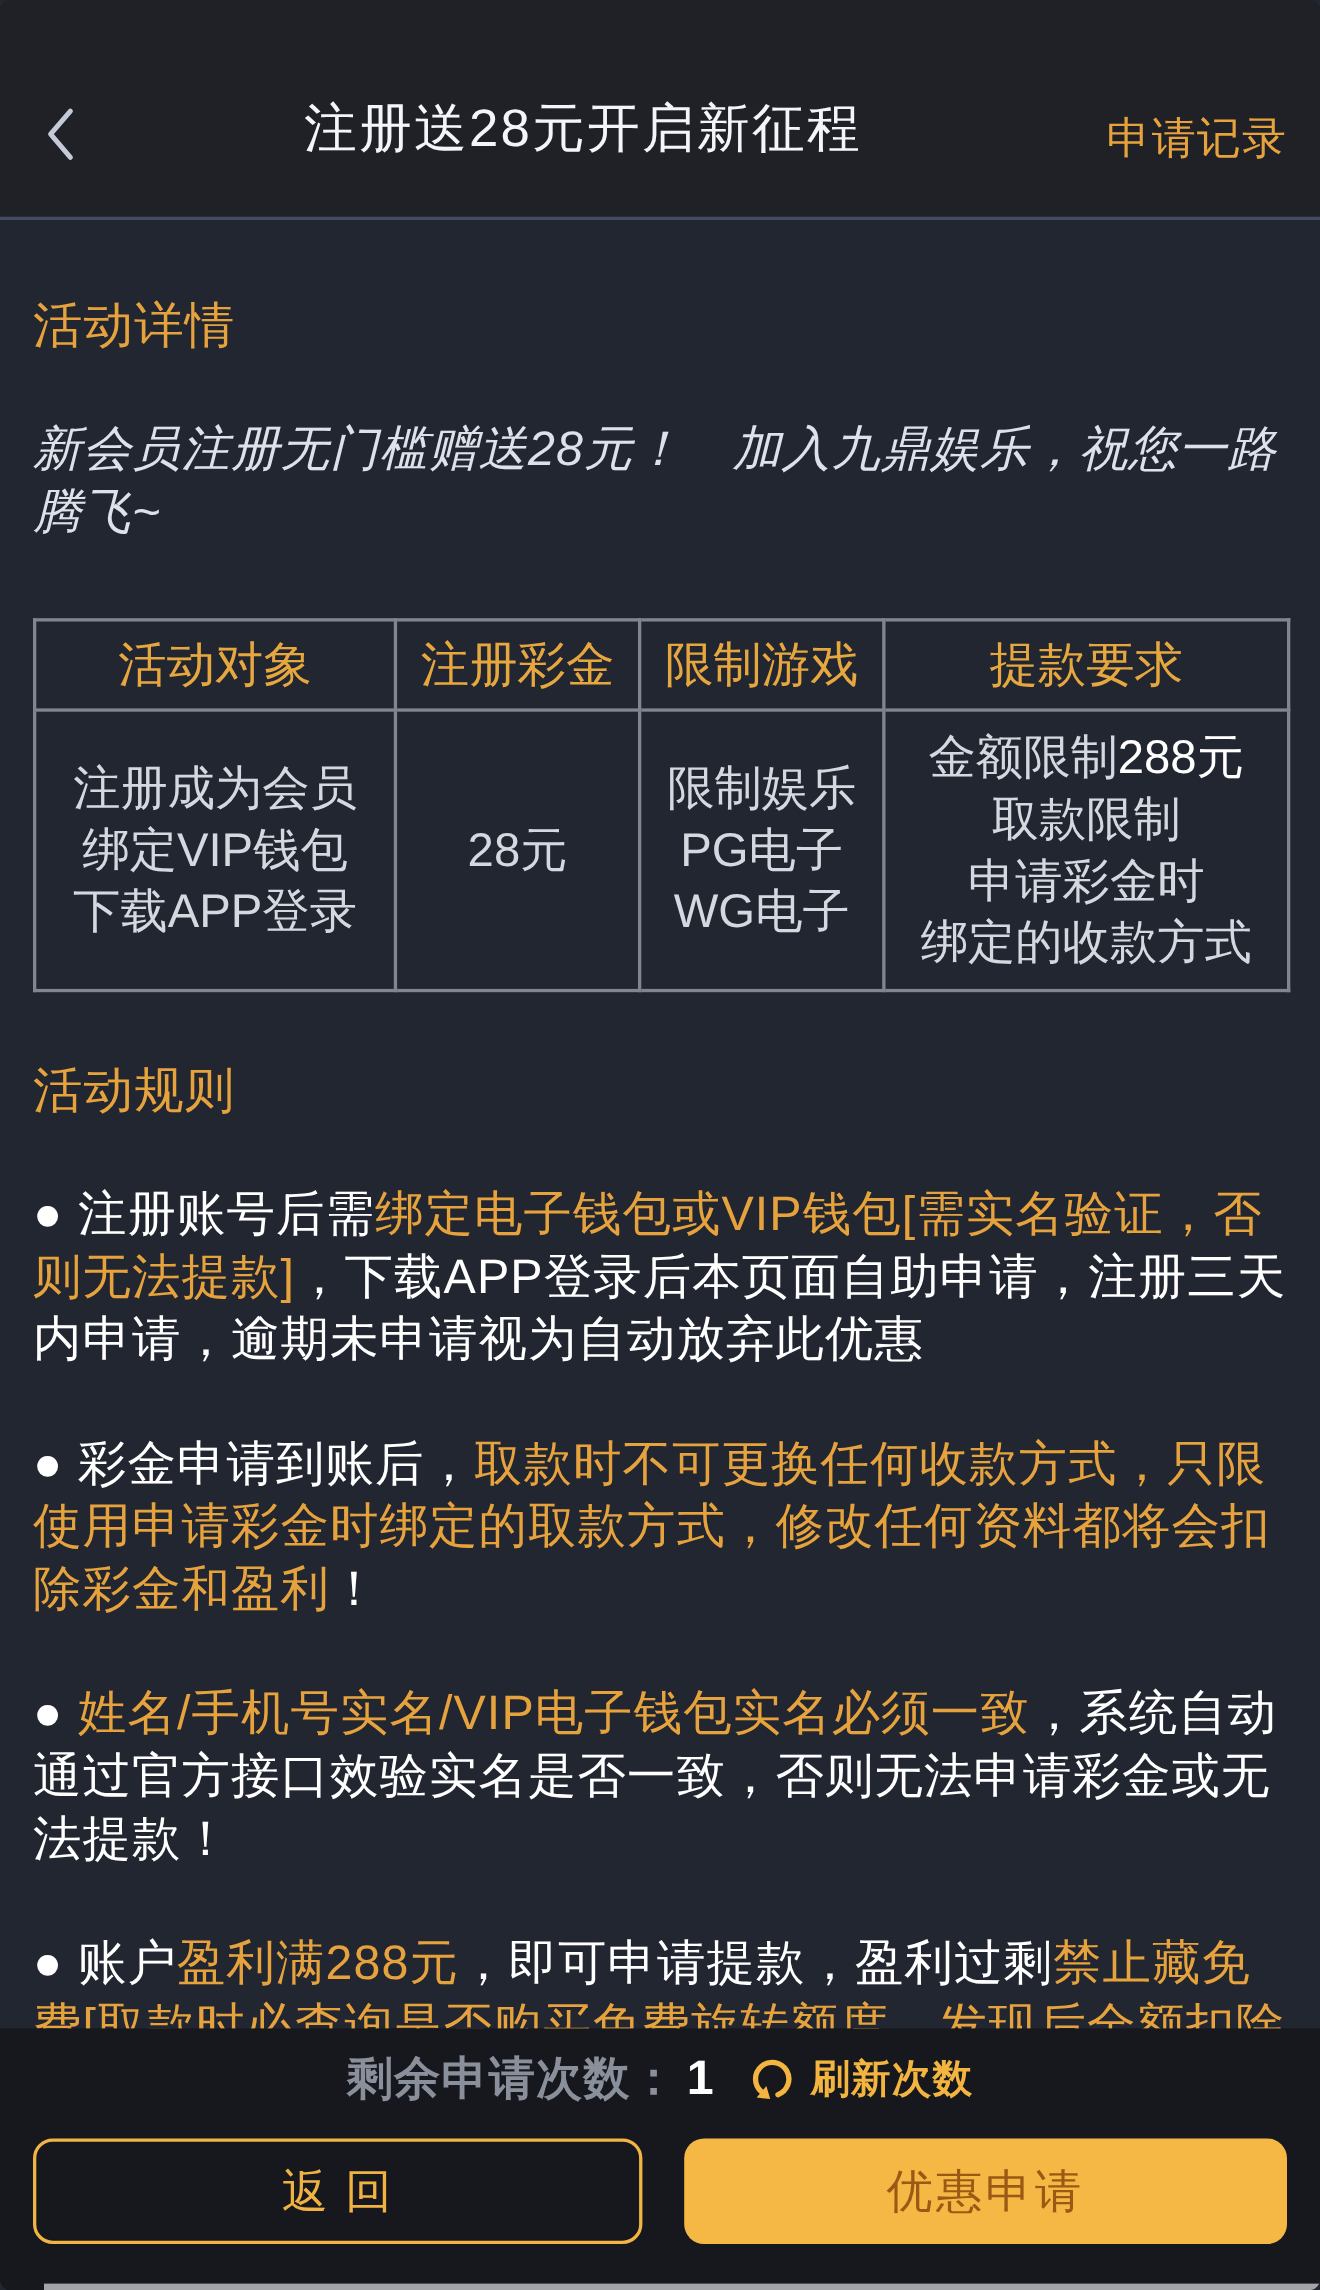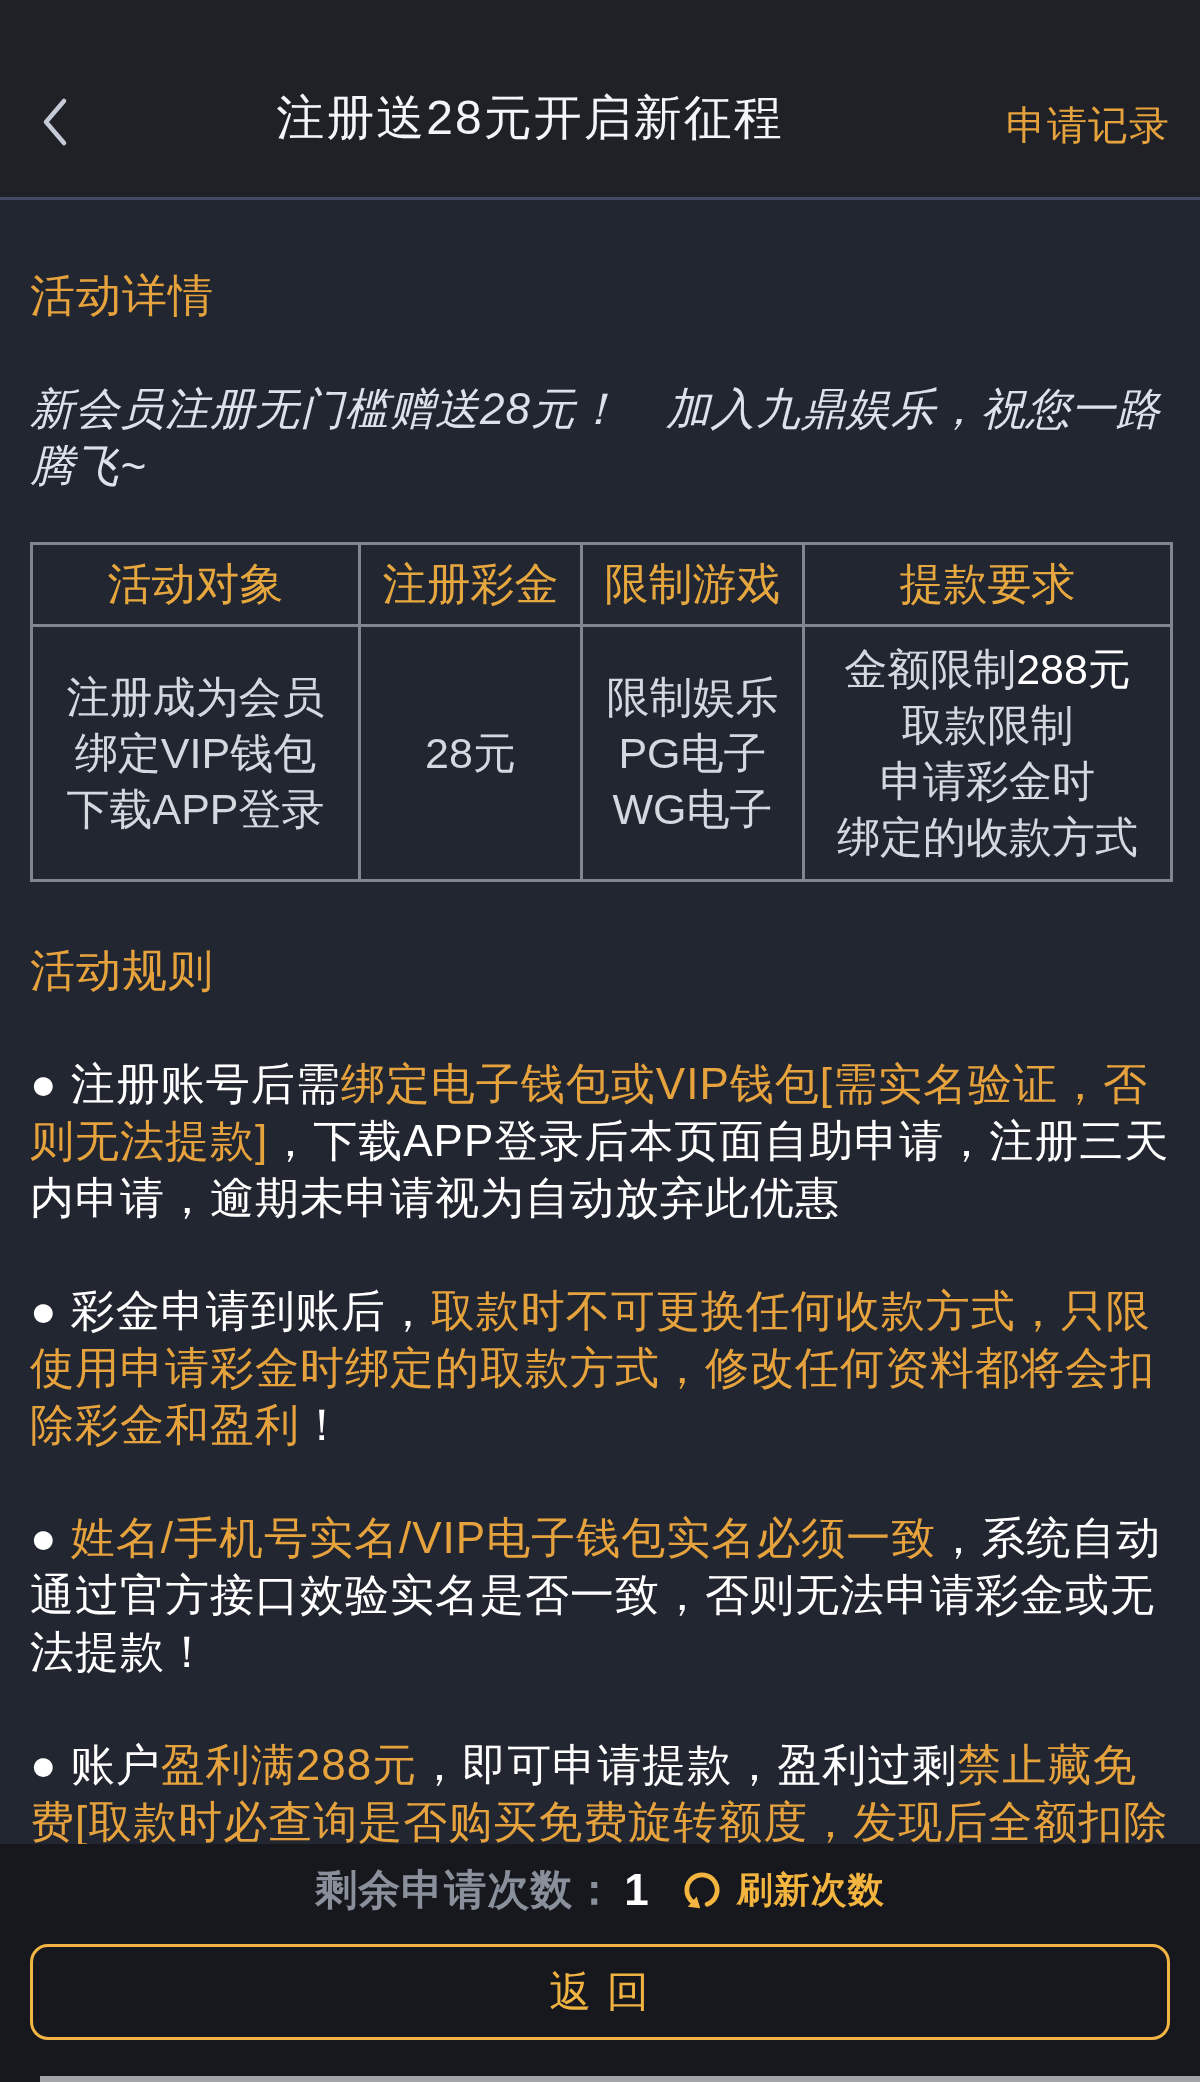--- a/index.html
+++ b/index.html
@@ -1,20 +1,21 @@
 <!DOCTYPE html>
 <html><head>
 <meta charset="utf-8">
 <style>
   * { margin:0; padding:0; box-sizing:border-box; }
   html,body { background:#222631; }
   .page {
     position:relative; width:1200px; height:2082px; overflow:hidden;
     background:#222631;
     font-family:"Liberation Sans","DejaVu Sans",sans-serif;
+    border-radius:10px;
   }
 
   
   .header {
     position:absolute; top:0; left:0; right:0; height:200px;
     background:#1f2127; border-bottom:3px solid #434a66; z-index:5;
   }
   .back-btn { position:absolute; left:36px; top:96px; width:40px; height:52px; cursor:pointer; }
   .page-title {
     position:absolute; left:120px; right:260px; top:92px; text-align:center;
@@ -27,21 +28,21 @@
   }
 
   
   .content { position:absolute; top:203px; left:0; width:1200px; padding:0 30px; color:#dde2ea; }
   .sec { font-size:45px; line-height:57px; color:#e6a23c; font-weight:400; letter-spacing:1px; }
   .sec-details { margin-top:64px; }
   .sec-rules   { margin-top:60px; }
   .intro { margin-top:56px; font-size:44px; line-height:57px; letter-spacing:1px;font-style:italic; }
 
   table.promo {
-    margin-top:48px; width:1140px; border-collapse:collapse;
+    margin-top:68px; width:1140px; border-collapse:collapse;
     border:3px solid #c2410c; table-layout:fixed;
   }
   table.promo th, table.promo td { border:3px solid #80858e; text-align:center; vertical-align:middle; }
   table.promo th { color:#e7a73f; font-size:44px; font-weight:400; padding:10px 4px; }
   table.promo td { color:#d4d9e0; font-size:43px; line-height:56px; padding:14px 6px; }
   .to { color:#ffffff; }
 
   .rule { margin-top:56px; font-size:44px; line-height:57px; letter-spacing:1px; }
   .rule .o { color:#e6a23c; }
   .rule .w { color:#ffffff; }
@@ -151,17 +152,18 @@
       <span class="refresh-wrap">
         <svg viewBox="0 0 44 44" width="46" height="46">
           <path d="M 26.96 35.63 A 14.5 14.5 0 1 0 12.68 33.11" fill="none" stroke="#f3b53f" stroke-width="4.6" stroke-linecap="round"></path>
           <polygon points="8.5,38.1 16.9,28.1 20.3,39.5" fill="#f3b53f"></polygon>
         </svg>
         <span>刷新次数</span>
       </span>
     </div>
     <div class="btn-row">
       <button class="btn btn-outline">返 回</button>
+      <button class="btn btn-solid">优惠申请</button>
     </div>
     <div class="home-bar"></div>
   </div>
 
 </div>
 
 </body></html>

